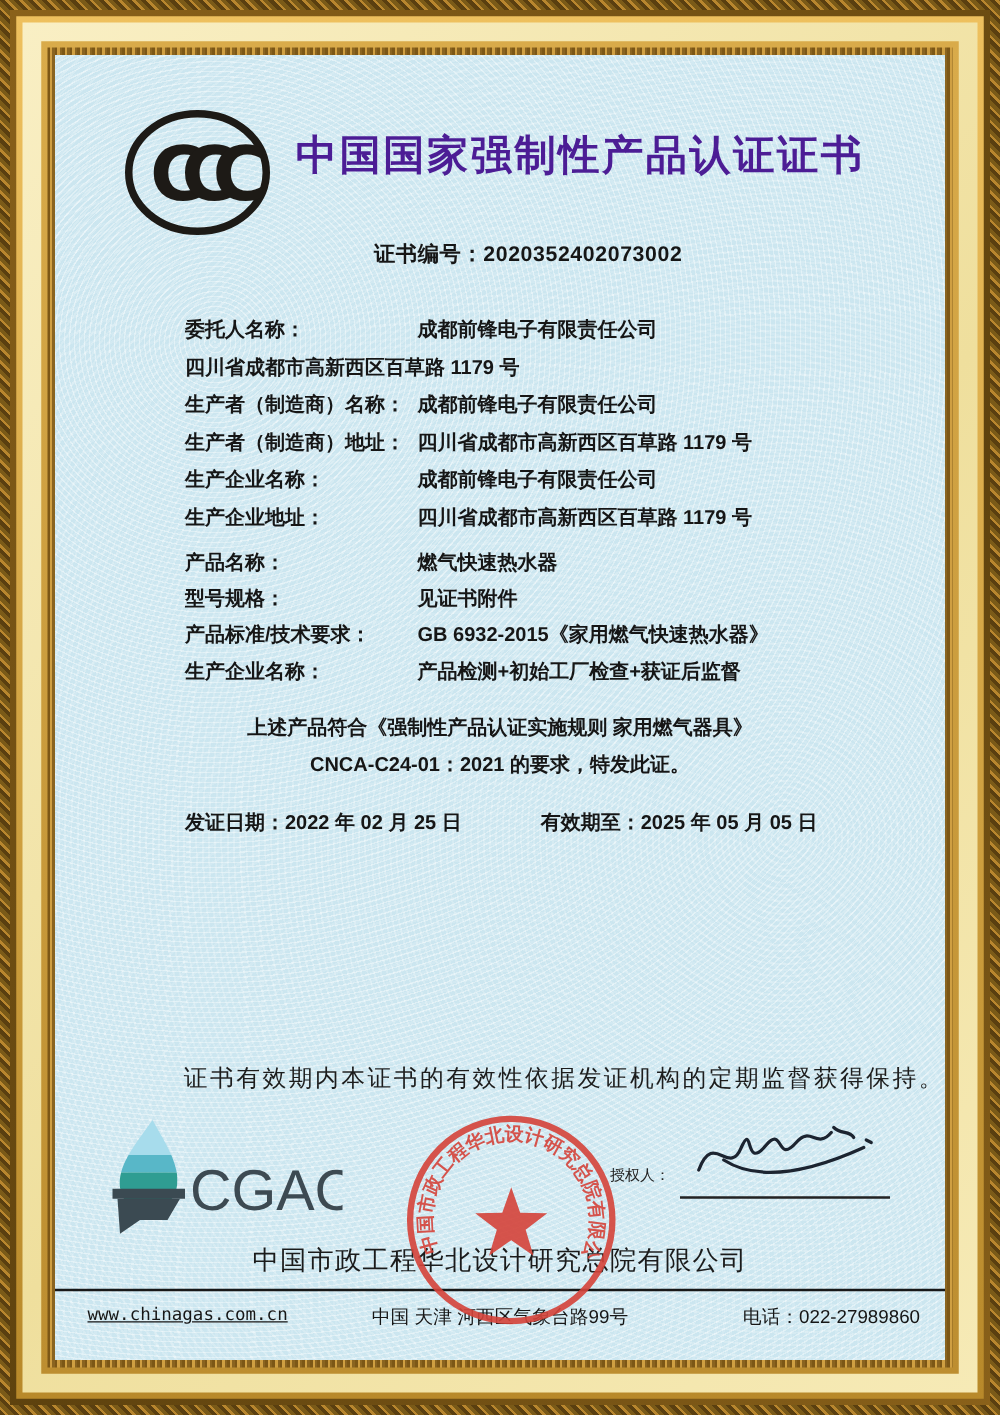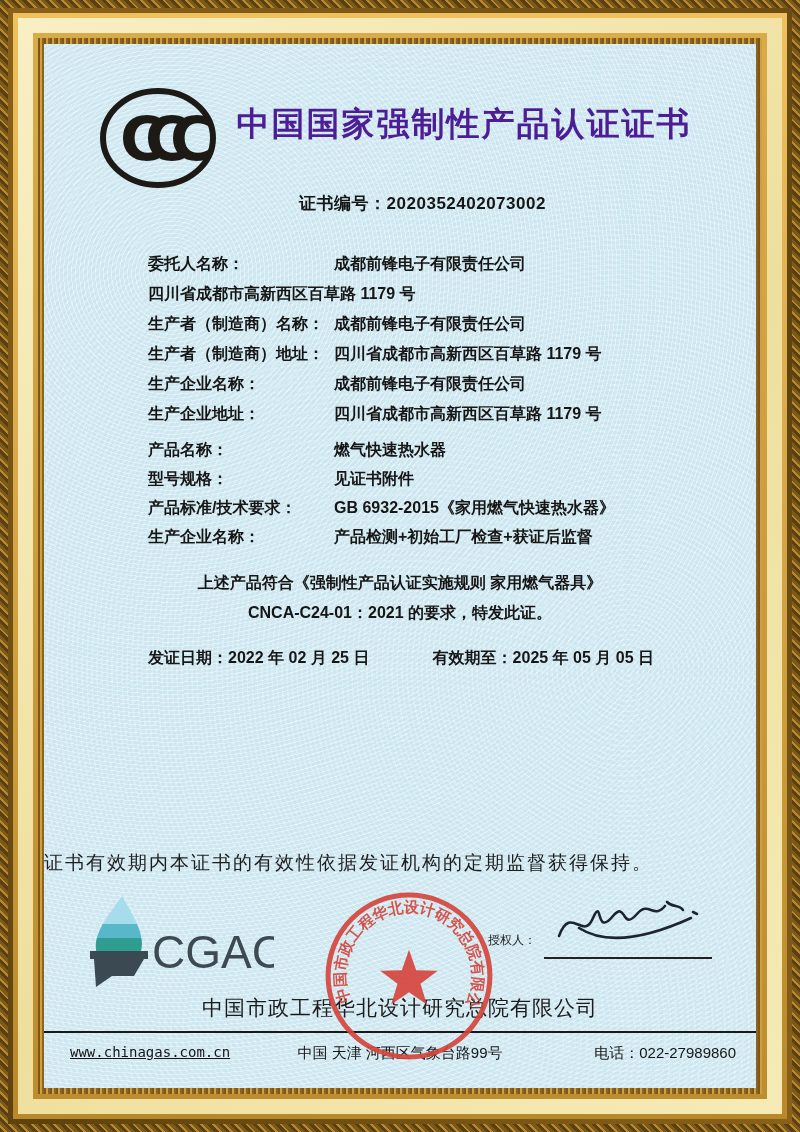--- a/index.html
+++ b/index.html
@@ -40,21 +40,21 @@
   .flabel { width:186px; flex:0 0 186px; }
   .fvalue { flex:1; }
 
   .compliance { top:524px; left:0; width:100%; text-align:center;
                 font-size:16px; font-weight:bold; line-height:30px; }
 
   .date-left   { left:104px; top:604px; font-size:16px; font-weight:bold; }
   .date-right1 { right:102px; top:604px; font-size:16px; font-weight:bold; }
   .date-right2 { right:102px; top:634px; font-size:16px; font-weight:bold; }
 
-  .validity { top:806px; left:0; width:100%; text-align:left;
+  .validity { top:806px; left:0; width:100%; text-align:right;
               font-size:19px; letter-spacing:2px; color:#1d1d1d; }
 
   .cgac { left:40px; top:850px; width:190px; height:96px; }
 
   .stamp { left:276px; top:843px; width:178px; height:178px; z-index:6; opacity:.9; }
 
   .auth-label { left:444px; top:888px; font-size:12px; color:#222; z-index:2; }
   .signature  { left:505px; top:846px; width:160px; height:66px; z-index:3; }
   .sig-line   { left:500px; top:913px; width:168px; border-top:2px solid #222; }
 

